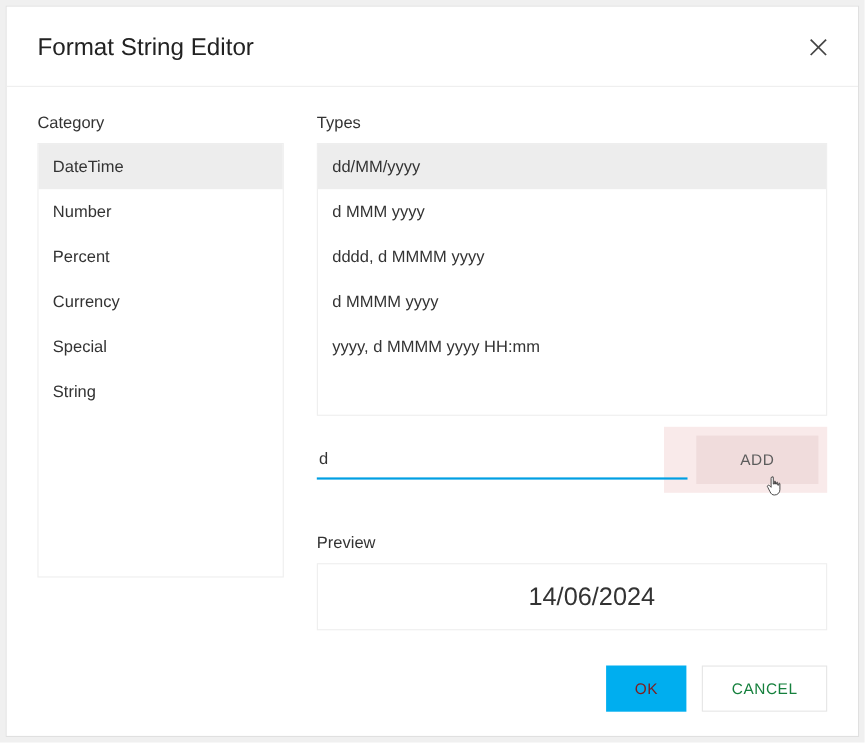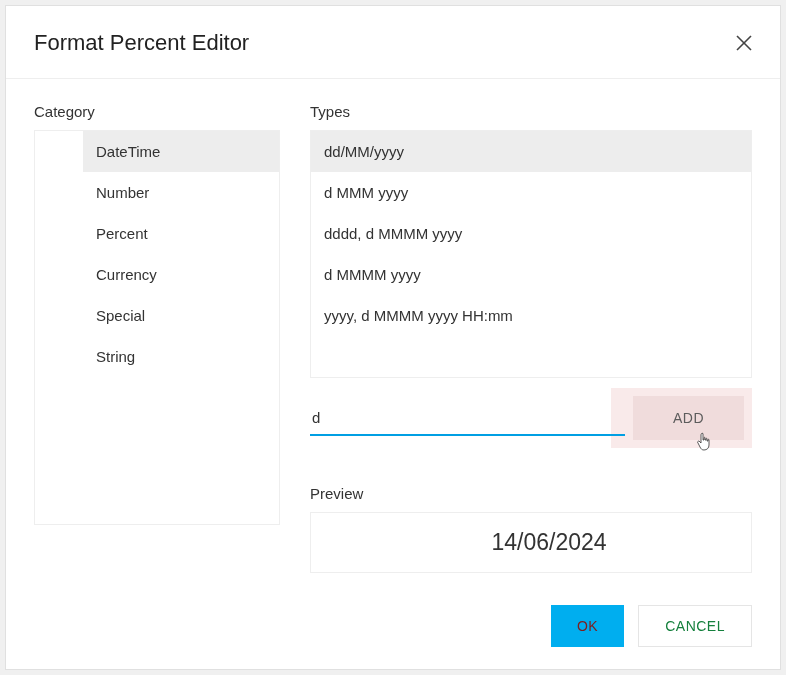--- a/index.html
+++ b/index.html
@@ -44,21 +44,21 @@
     color: #444;
   }
   .dialog-body {
     display: flex;
     flex: 1;
     padding: 24px 28px 10px 28px;
     gap: 30px;
     overflow: hidden;
   }
   .left-col {
-    width: 246px;
+    width: 224px;
     flex-shrink: 0;
   }
   .right-col {
     flex: 1;
     display: flex;
     flex-direction: column;
   }
   .section-label {
     font-size: 15px;
     color: #333;
@@ -66,21 +66,20 @@
   }
   .category-list {
     border: 1px solid #eee;
     height: 395px;
   }
   .category-item {
     padding: 12px 13px;
     font-size: 15px;
     color: #333;
     cursor: pointer;
-    margin-left: 48px;
   }
   .category-item.selected {
     background: #ededed;
   }
   .types-list {
     border: 1px solid #eee;
     height: 288px;
     overflow: hidden;
   }
   .type-item {
@@ -169,21 +168,21 @@
     color: #15803d;
     border: 1px solid #e5e5e5;
   }
 </style>
 </head>
 <body>
 
 <div class="dialog">
 
   <div class="dialog-header">
-    <div class="dialog-title">Format Percent Editor</div>
+    <div class="dialog-title">Format String Editor</div>
     <svg class="close-icon" viewBox="0 0 16 16">
       <line x1="1" y1="1" x2="15" y2="15" stroke="currentColor" stroke-width="1.6"></line>
       <line x1="15" y1="1" x2="1" y2="15" stroke="currentColor" stroke-width="1.6"></line>
     </svg>
   </div>
 
   <div class="dialog-body">
 
     <div class="left-col">
       <div class="section-label">Category</div>

